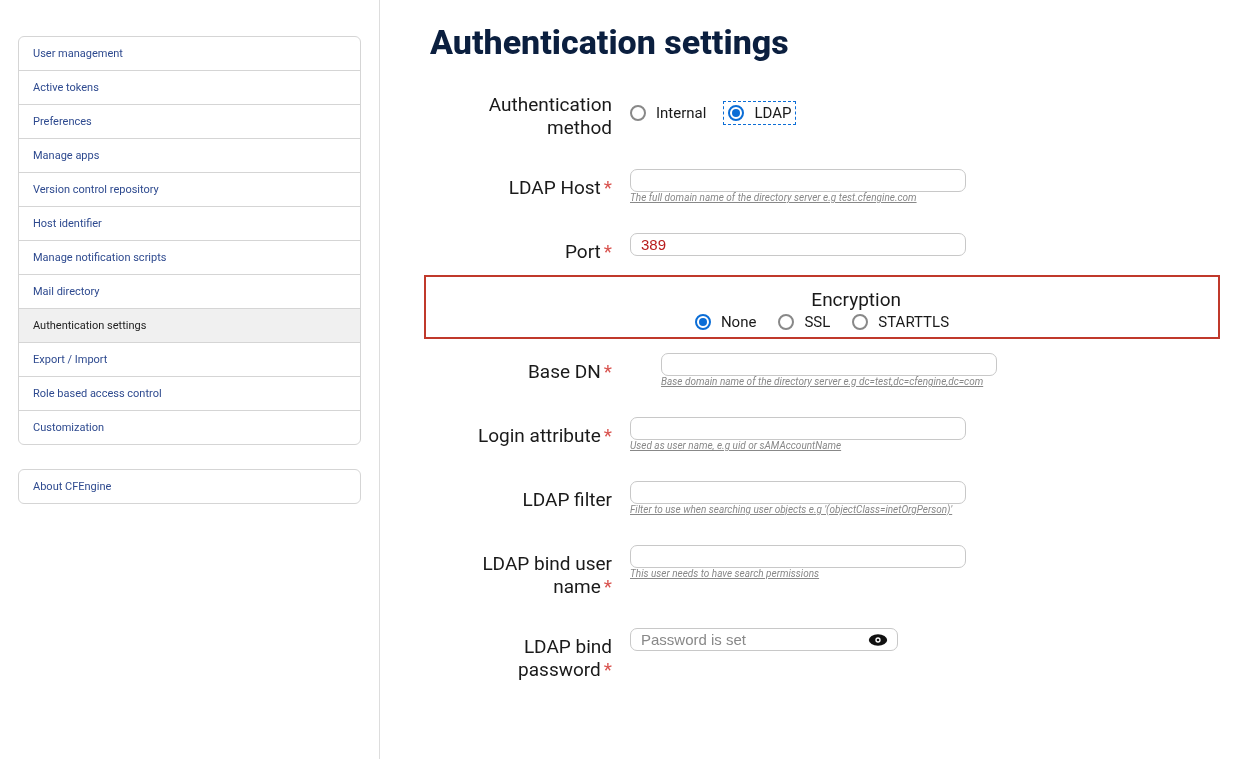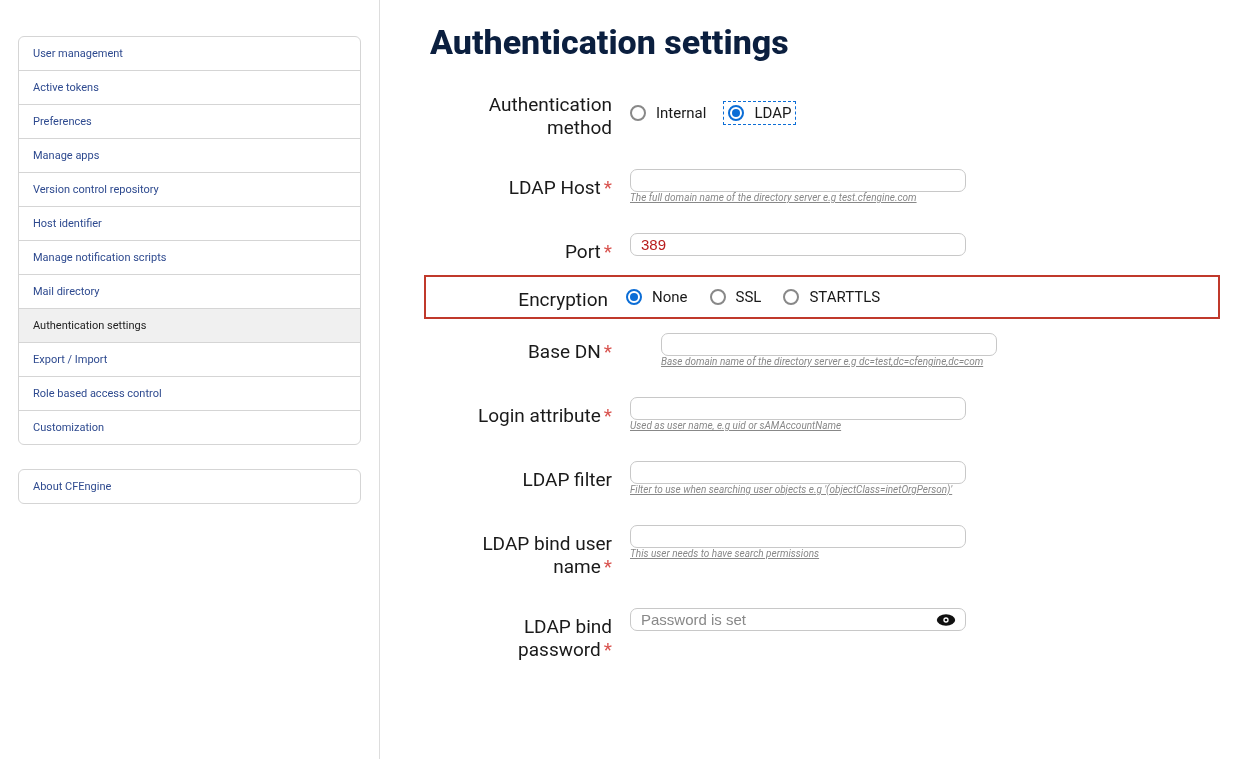--- a/index.html
+++ b/index.html
@@ -114,23 +114,24 @@
     outline-offset: 2px;
     padding: 0 2px;
     margin: 12px -2px;
   }
   .enc-row-wrap {
     border: 2px solid #c0392b;
     padding: 4px 6px 6px 6px;
     margin-left: -6px;
     display: flex;
     align-items: center;
+    flex-direction: column;
   }
   .enc-row-wrap .label-col { width: 194px; }
-  .pwd-wrap { position: relative; width: 336px; text-decoration: underline; }
+  .pwd-wrap { position: relative; width: 268px; text-decoration: underline; }
   .pwd-wrap .text-input { width: 100%; padding-right: 36px; }
   .eye-icon {
     position: absolute;
     right: 10px;
     top: 50%;
     transform: translateY(-50%);
     cursor: pointer;
     width: 20px; height: 14px;
   }
   .placeholder-like::placeholder { color: #888; }

